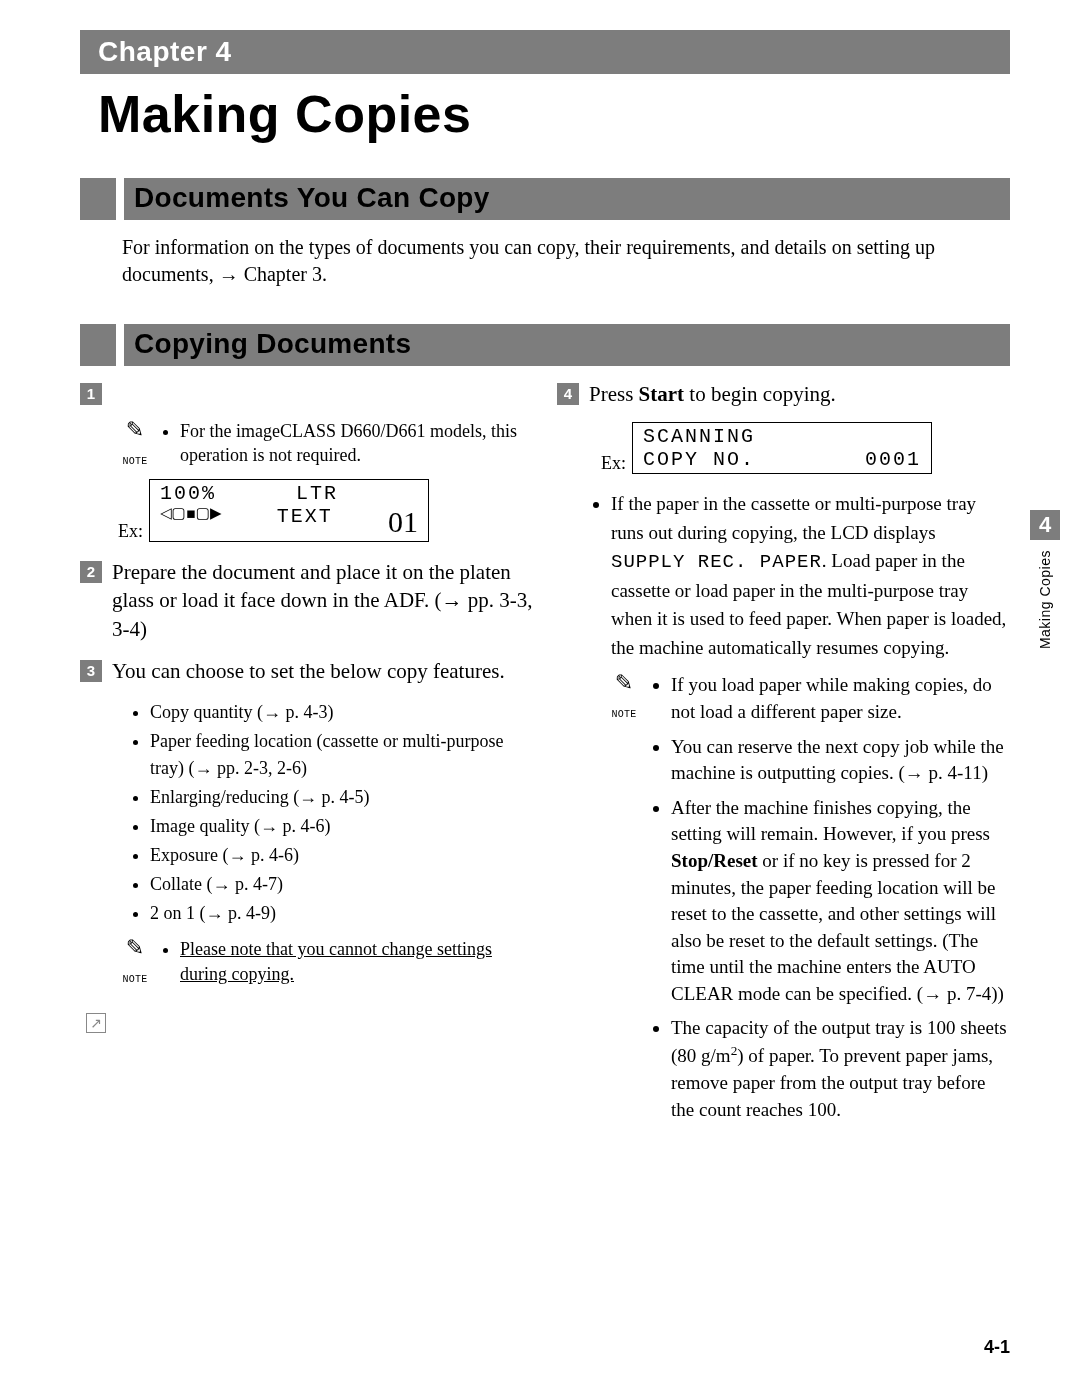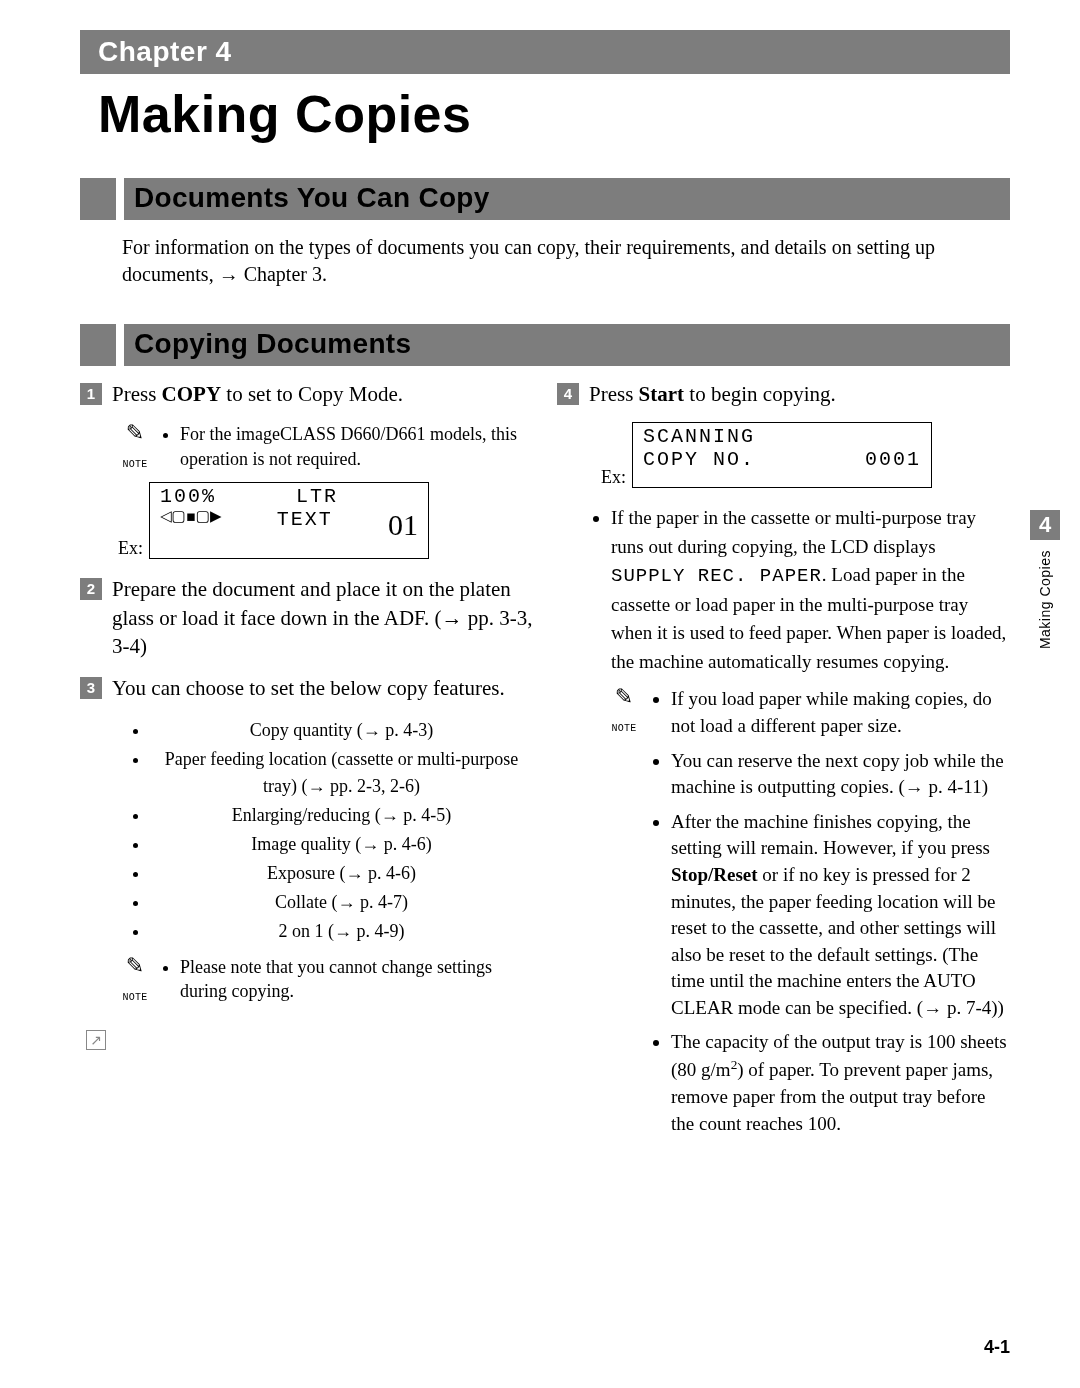--- a/index.html
+++ b/index.html
@@ -95,36 +95,35 @@
     .note-icon { font-size: 22px; line-height: 1; }
     .note-label { font-family: Liberation Mono, monospace; font-size: 10px; letter-spacing: 0.3px; margin-top: 14px; }
     .note-body { flex: 1; }
     .bold { font-weight: 700; font-family: "Times New Roman", serif; }
     .lcd-row { display: flex; align-items: flex-end; gap: 6px; margin: 6px 0 16px 38px; }
     .ex-label { font-size: 18px; }
     .lcd-box {
       border: 1.5px solid #000;
       font-family: "Courier New", monospace;
       font-size: 20px;
-      padding: 2px 10px 16px 10px;
+      padding: 2px 10px 2px 10px;
       display: flex;
       flex-direction: column;
       min-width: 280px;
       line-height: 1.15;
       letter-spacing: 2px;
     }
     .lcd-line { display: flex; justify-content: space-between; gap: 14px; }
     .lcd-line .mid { flex: 0 0 auto; }
     .bignum { font-family: "Times New Roman", serif; font-size: 30px; letter-spacing: 0; }
     .sub-bullets {
       list-style: disc;
       margin: 6px 0 10px 70px;
       font-size: 18px;
       line-height: 1.5;
-      text-align: center;
     }
     .sub-bullets li { margin-bottom: 2px; }
     .bullets {
       list-style: disc;
       margin: 6px 0 10px 60px;
       font-size: 19px;
       line-height: 1.5;
     }
     .bullets.tight li { margin-bottom: 6px; }
     .note-bullets {
@@ -193,21 +192,20 @@
     <div class="section-head">
       <div class="sec-square"></div>
       <div class="sec-bar">Copying Documents</div>
     </div>
 
     <div class="columns">
 
       <div class="col">
         <div class="step">
           <span class="step-num">1</span>
-          <div><span>Press </span><span class="bold">COPY</span><span> to set to Copy Mode.</span></div>
         </div>
         <div class="note-row">
           <div class="note-icon-col">
             <span class="note-icon">✎</span>
             <span class="note-label">NOTE</span>
           </div>
           <ul class="note-body" style="list-style:disc;padding-left:18px;font-family:Liberation Serif, serif;">
             <li>For the imageCLASS D660/D661 models, this operation is not required.</li>
           </ul>
         </div>
@@ -246,21 +244,21 @@
           <li>Exposure (→ p. 4-6)</li>
           <li>Collate (→ p. 4-7)</li>
           <li>2 on 1 (→ p. 4-9)</li>
         </ul>
 
         <div class="note-row">
           <div class="note-icon-col">
             <span class="note-icon">✎</span>
             <span class="note-label">NOTE</span>
           </div>
-          <ul class="note-body" style="list-style:disc;padding-left:18px;">
+          <ul class="note-body" style="list-style:disc;padding-left:18px;text-decoration:underline;">
             <li>Please note that you cannot change settings during copying.</li>
           </ul>
         </div>
 
         <span class="arrow-link">↗</span>
       </div>
 
       <div class="col">
         <div class="step">
           <span class="step-num">4</span>

